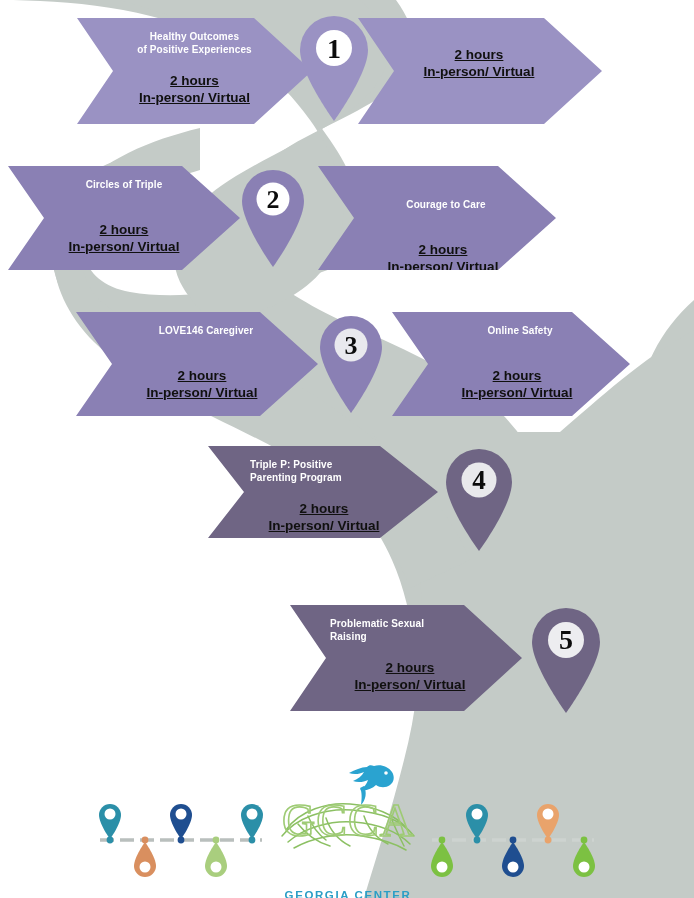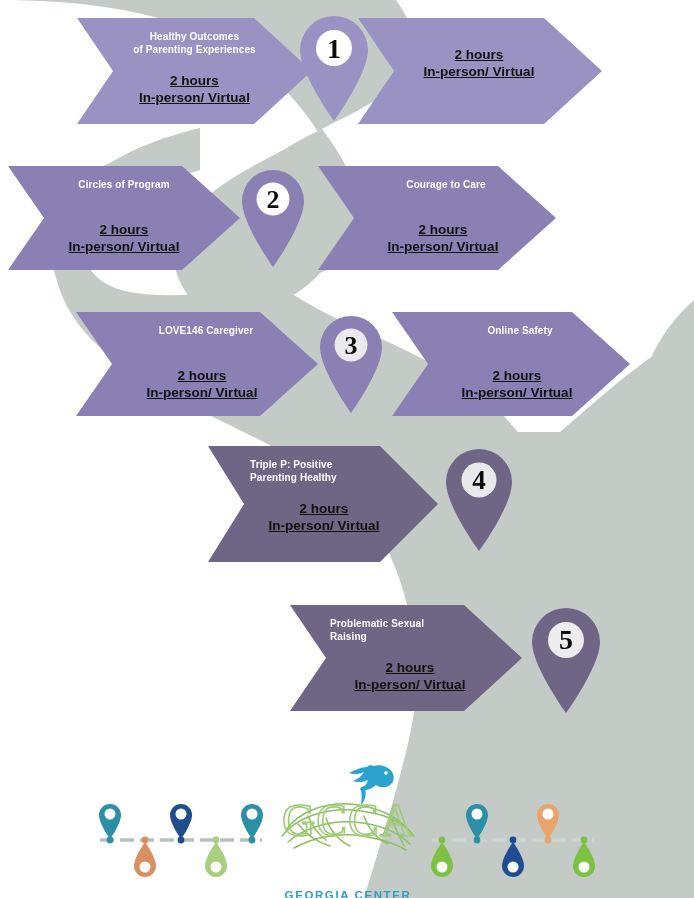--- a/index.html
+++ b/index.html
@@ -167,21 +167,21 @@
          C 162,244 186,206 236,176
          C 286,146 344,124 372,90
          C 398,58 392,26 360,0
          Z"></path>
   </svg>
 
   <div class="chev" style="left:77px; top:18px; width:235px; height:106px; background:#9a92c3;">
     <div class="chev-inner">
       <div class="chev-title t-center">
         <span>Healthy Outcomes</span><br>
-        <span>of Parenting Experiences</span>
+        <span>of Positive Experiences</span>
       </div>
       <div class="chev-sub">
         <span class="sub-line">2 hours</span>
         <span class="sub-line">In-person/ Virtual</span>
       </div>
     </div>
   </div>
 
   <div class="pin" style="left:298px; top:12px; width:72px; height:110px;">
     <svg viewBox="0 0 72 110" width="72" height="110">
@@ -196,40 +196,40 @@
       <div class="chev-sub" style="width:170px;">
         <span class="sub-line">2 hours</span>
         <span class="sub-line">In-person/ Virtual</span>
       </div>
     </div>
   </div>
 
   <div class="chev" style="left:8px; top:166px; width:232px; height:104px; background:#8a80b4;">
     <div class="chev-inner">
       <div class="chev-title t-center">
-        <span>Circles of Program</span>
+        <span>Circles of Triple</span>
       </div>
       <div class="chev-sub" style="margin-top:30px;">
         <span class="sub-line">2 hours</span>
         <span class="sub-line">In-person/ Virtual</span>
       </div>
     </div>
   </div>
 
   <div class="pin" style="left:240px; top:166px; width:66px; height:102px;">
     <svg viewBox="0 0 66 102" width="66" height="102">
       <path d="M33 101 C 33 101, 2 58, 2 35 A 31 31 0 1 1 64 35 C 64 58, 33 101, 33 101 Z" fill="#8a80b4"></path>
       <circle cx="33" cy="33" r="16.5" fill="#ffffff"></circle>
     </svg>
     <div class="pin-num" style="top:19px; font-size:26px;">2</div>
   </div>
 
   <div class="chev" style="left:318px; top:166px; width:238px; height:104px; background:#8a80b4;">
     <div class="chev-inner">
-      <div class="chev-title t-center" style="padding-left:18px;">
+      <div class="chev-title t-center" style="padding-left:18px;margin-top:20px;">
         <span>Courage to Care</span>
       </div>
       <div class="chev-sub" style="margin-top:30px; padding-left:12px;">
         <span class="sub-line">2 hours</span>
         <span class="sub-line">In-person/ Virtual</span>
       </div>
     </div>
   </div>
 
   <div class="chev" style="left:76px; top:312px; width:242px; height:104px; background:#8a80b4;">
@@ -257,25 +257,25 @@
       <div class="chev-title t-center" style="padding-left:18px;">
         <span>Online Safety</span>
       </div>
       <div class="chev-sub" style="margin-top:30px; padding-left:12px;">
         <span class="sub-line">2 hours</span>
         <span class="sub-line">In-person/ Virtual</span>
       </div>
     </div>
   </div>
 
-  <div class="chev" style="left:208px; top:446px; width:230px; height:116px; background:#6f6584;">
+  <div class="chev" style="left:208px; top:446px; width:230px; height:92px; background:#6f6584;">
     <div class="chev-inner" style="align-items:flex-start; padding-left:36px;">
       <div class="chev-title t-left" style="padding-left:6px;">
         <span>Triple P: Positive</span><br>
-        <span>Parenting Healthy</span>
+        <span>Parenting Program</span>
       </div>
       <div class="chev-sub" style="width:160px;">
         <span class="sub-line">2 hours</span>
         <span class="sub-line">In-person/ Virtual</span>
       </div>
     </div>
   </div>
 
   <div class="pin" style="left:444px; top:446px; width:70px; height:106px;">
     <svg viewBox="0 0 70 106" width="70" height="106">

